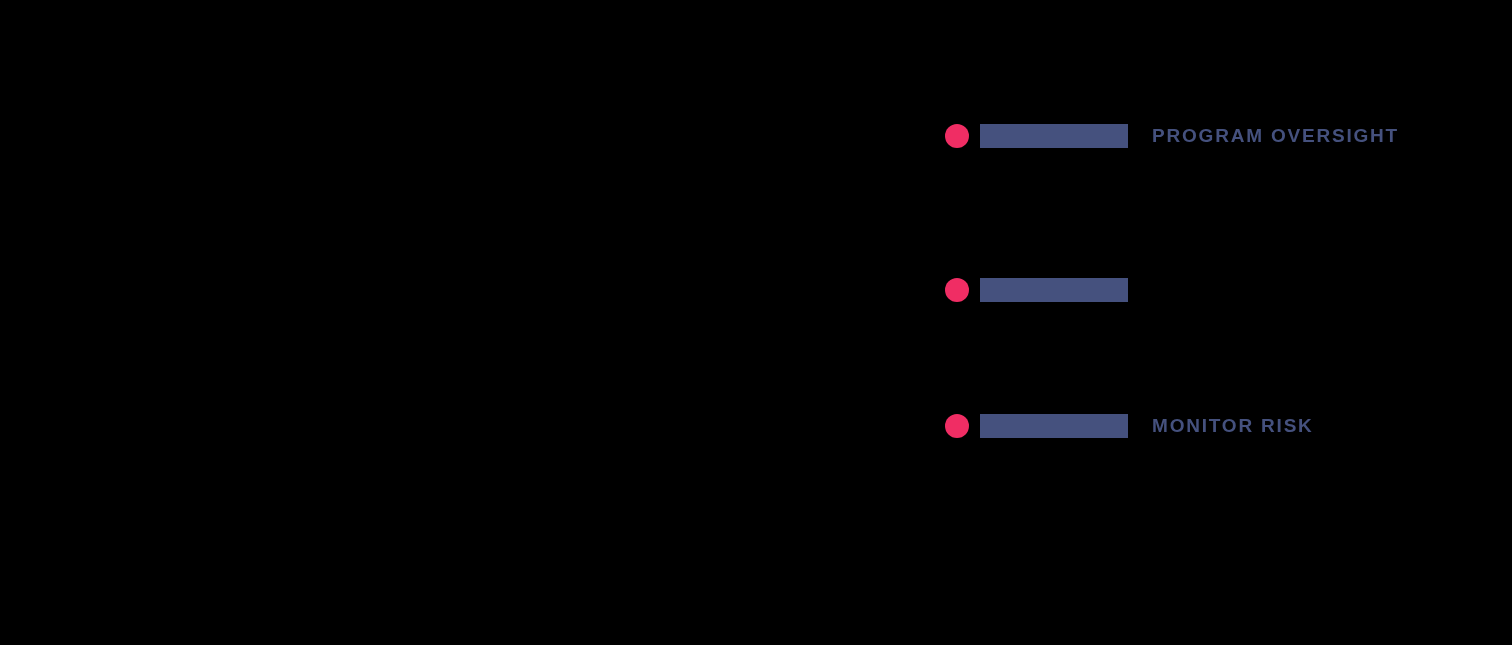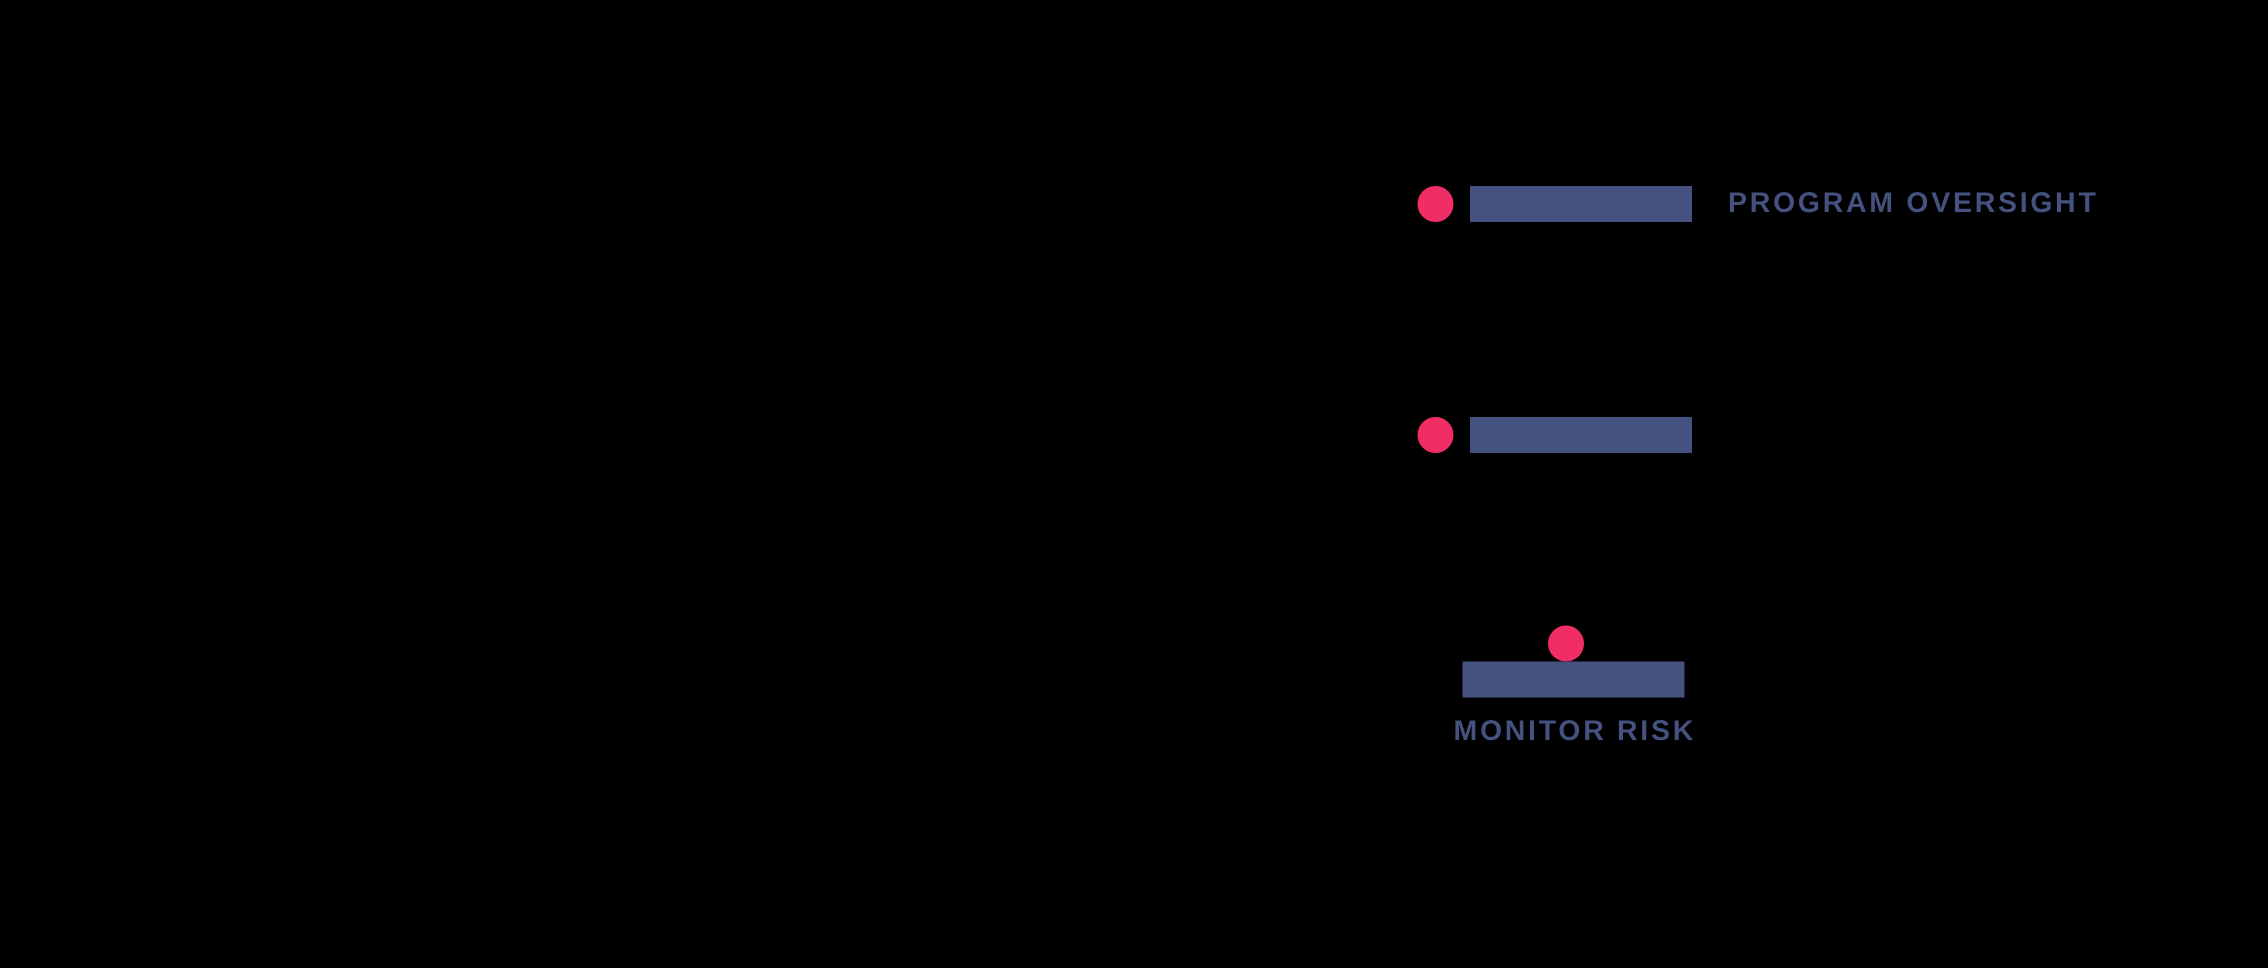--- a/index.html
+++ b/index.html
@@ -25,21 +25,21 @@
     position: absolute;
     left: 921px;
     display: flex;
     align-items: center;
     transform: translateY(-50%);
     white-space: nowrap;
   }
 
   .callout-1 { top: 124px; }
   .callout-2 { top: 278px; }
-  .callout-3 { top: 452px; flex-direction: column; }
+  .callout-3 { top: 414px; }
 
   .dot {
     width: 21px;
     height: 21px;
     border-radius: 50%;
     background: var(--dot, #F02D64);
     flex: 0 0 auto;
   }
 
   .leader {

